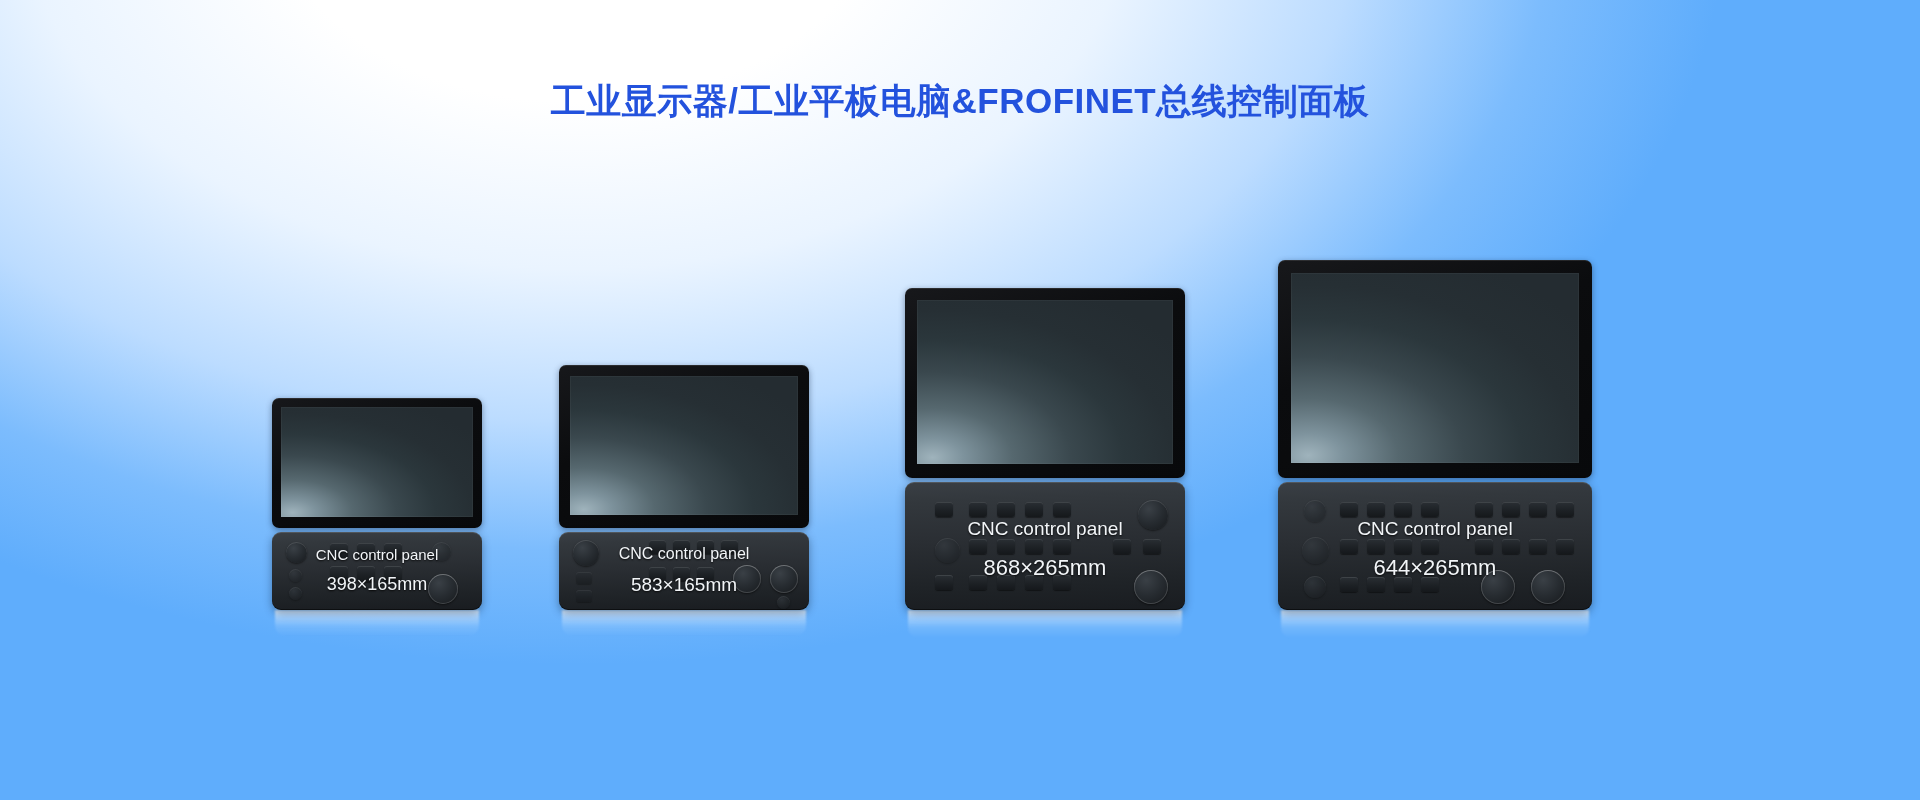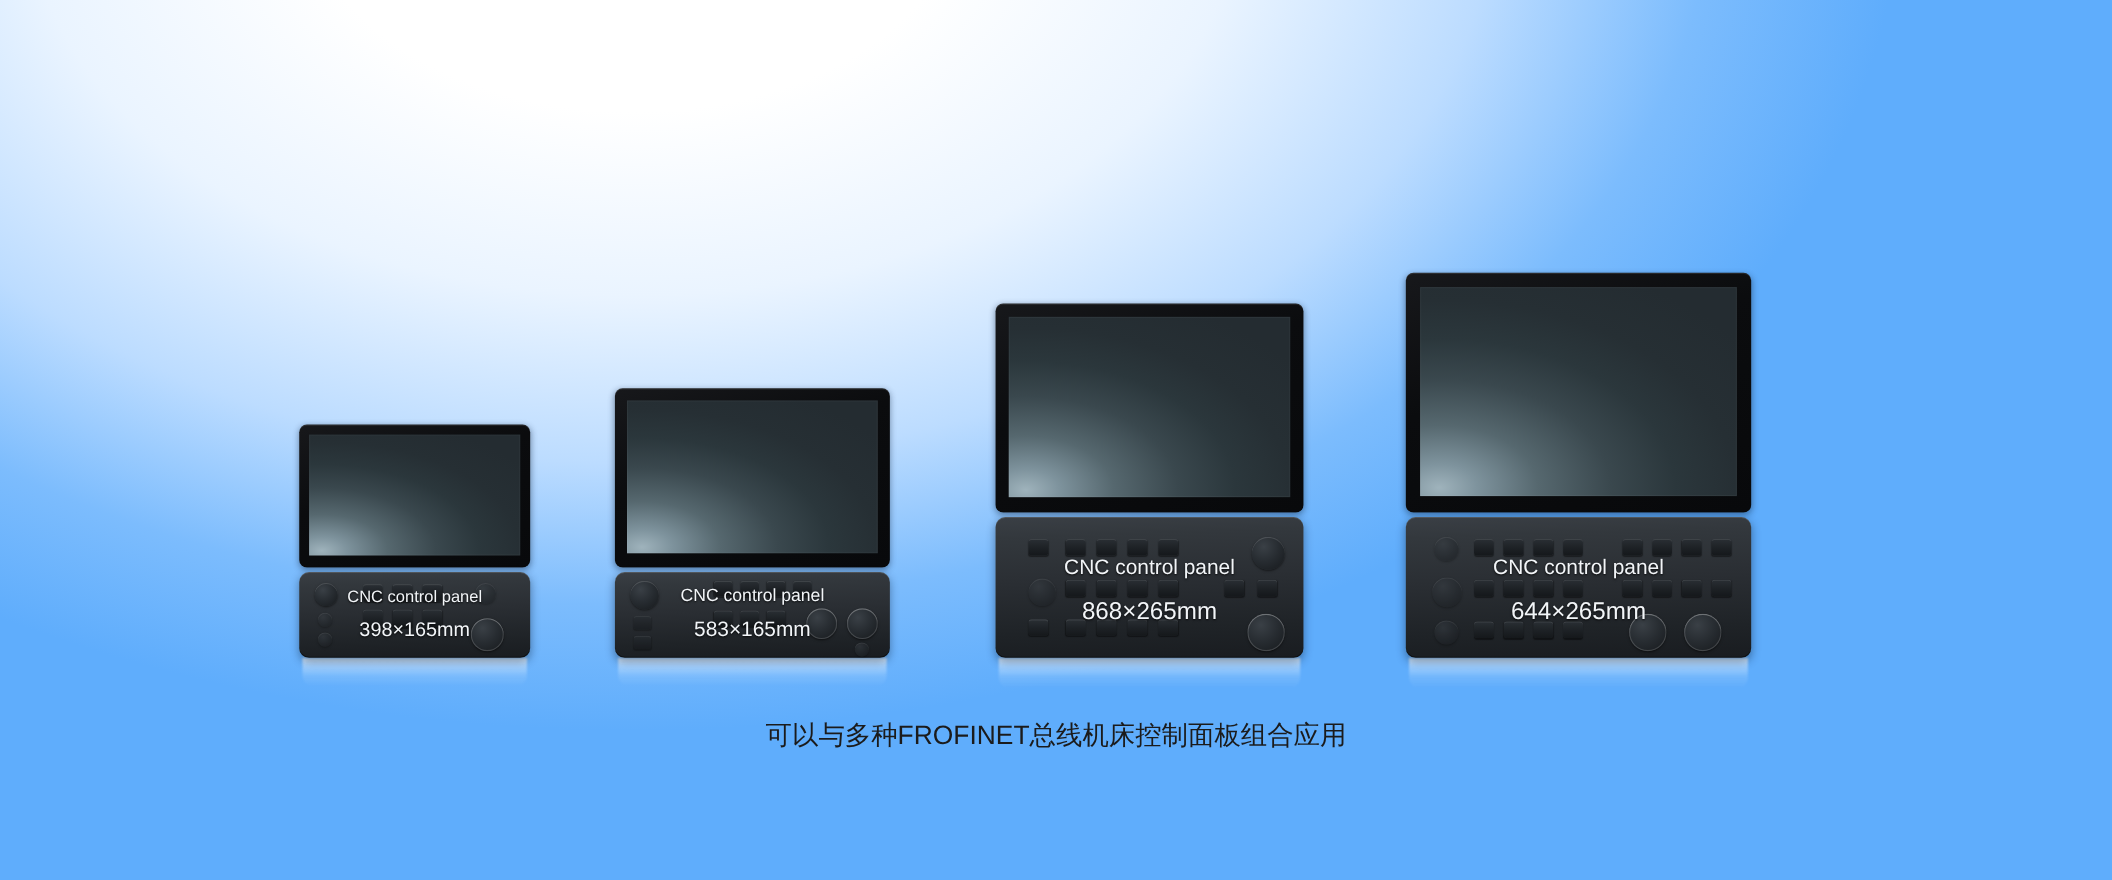--- a/index.html
+++ b/index.html
@@ -24,21 +24,21 @@
     letter-spacing:.5px;
     color:#2352dd;
     white-space:nowrap;
   }
 
   
   #units{
     position:absolute;left:0;right:0;top:190px;height:420px;
   }
   .unit{
-    position:absolute;bottom:12px;text-decoration:underline;
+    position:absolute;bottom:0;text-decoration:underline;
   }
 
   
   .monitor{
     position:relative;
     background:linear-gradient(160deg,#17181b 0%,#0b0c0e 40%,#08090b 100%);
     border-radius:7px;
     box-shadow:0 2px 6px rgba(10,30,60,.45), inset 0 1px 0 rgba(255,255,255,.10);
     box-sizing:border-box;
   }
@@ -98,20 +98,21 @@
     text-align:center;color:#1b1b1b;
     font-size:24px;line-height:37px;
   }
   #caption div{white-space:nowrap;}
 </style>
 </head>
 <body>
 
 <div id="stage">
 
+  <div id="title">工业显示器/工业平板电脑&amp;FROFINET总线控制面板</div>
 
   <div id="units">
 
     <div class="unit" style="left:272px;width:210px;">
       <div class="reflection" style="bottom:-26px;height:26px;left:3px;right:3px;"></div>
       <div class="monitor" style="width:210px;height:130px;margin-bottom:4px;">
         <div class="screen" style="left:9px;right:9px;top:9px;bottom:11px;"></div>
       </div>
       <div class="panel" style="width:210px;height:78px;">
         <div class="ctl cir" style="left:14px;top:10px;width:21px;height:21px;"></div>
@@ -216,16 +217,15 @@
         <div class="ctl cir ring" style="left:203px;top:88px;width:34px;height:34px;"></div>
         <div class="ctl cir ring" style="left:253px;top:88px;width:34px;height:34px;"></div>
         <div class="panel-text" style="top:36px;font-size:19px;">CNC control panel</div>
         <div class="panel-text" style="top:73px;font-size:22px;">644×265mm</div>
       </div>
     </div>
 
   </div>
 
   <div id="caption">
-    <div>可以与多种FROFINET总线机床控制面板组合应用</div>
   </div>
 
 </div>
 
 </body></html>

